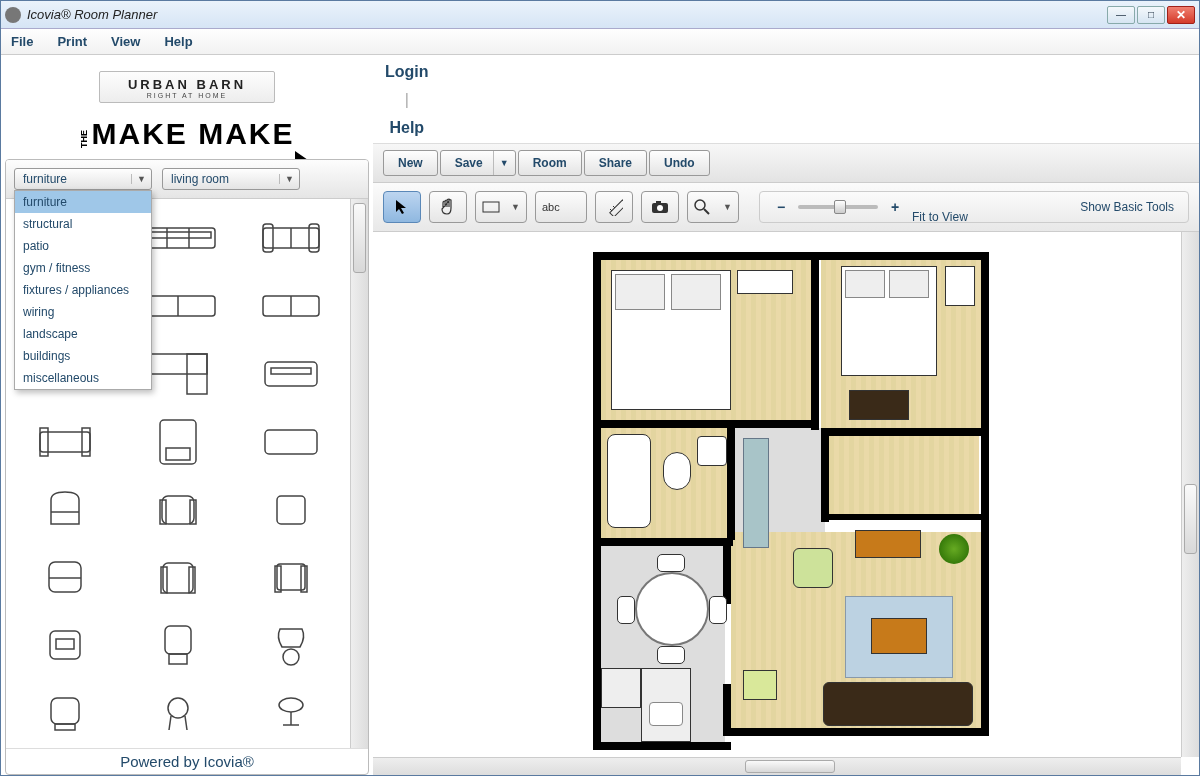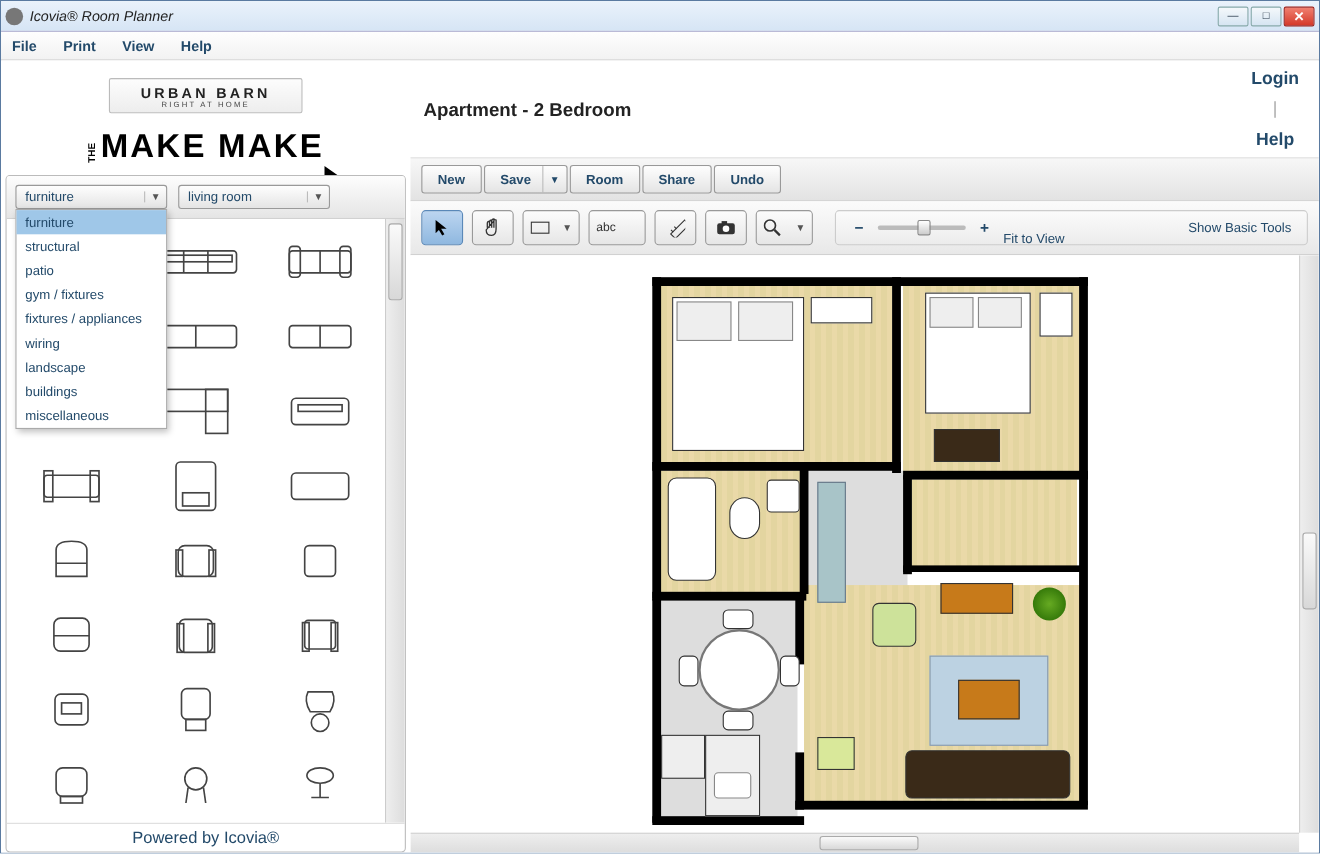--- a/index.html
+++ b/index.html
@@ -141,21 +141,21 @@
           </div>
           <div class="dropdown dd2">
             <span class="dd-label">living room</span>
             <span class="dd-arrow">▼</span>
           </div>
 
           <div class="dropdown-menu">
             <div class="selected">furniture</div>
             <div>structural</div>
             <div>patio</div>
-            <div>gym / fixtures</div>
+            <div>gym / fitness</div>
             <div>fixtures / appliances</div>
             <div>wiring</div>
             <div>landscape</div>
             <div>buildings</div>
             <div>miscellaneous</div>
           </div>
         </div>
 
         <div class="symbol-scroll">
           <div class="symbol-grid">
@@ -329,21 +329,20 @@
           <div class="symbol-vscroll">
               <div class="thumb"></div>
             </div>
         </div>
         <div class="sidebar-footer">Powered by Icovia®</div>
       </div>
     </div>
 
     <div class="main">
       <div class="doc-header">
-        <div class="doc-title">Apartment - 2 Bedroom</div>
         <div class="doc-links">
           <span class="link">Login</span>
           <span class="sep">|</span>
           <span class="link">Help</span>
         </div>
       </div>
 
       <div class="action-toolbar">
         <div class="tbtn">New</div>
         <div class="tbtn split">

